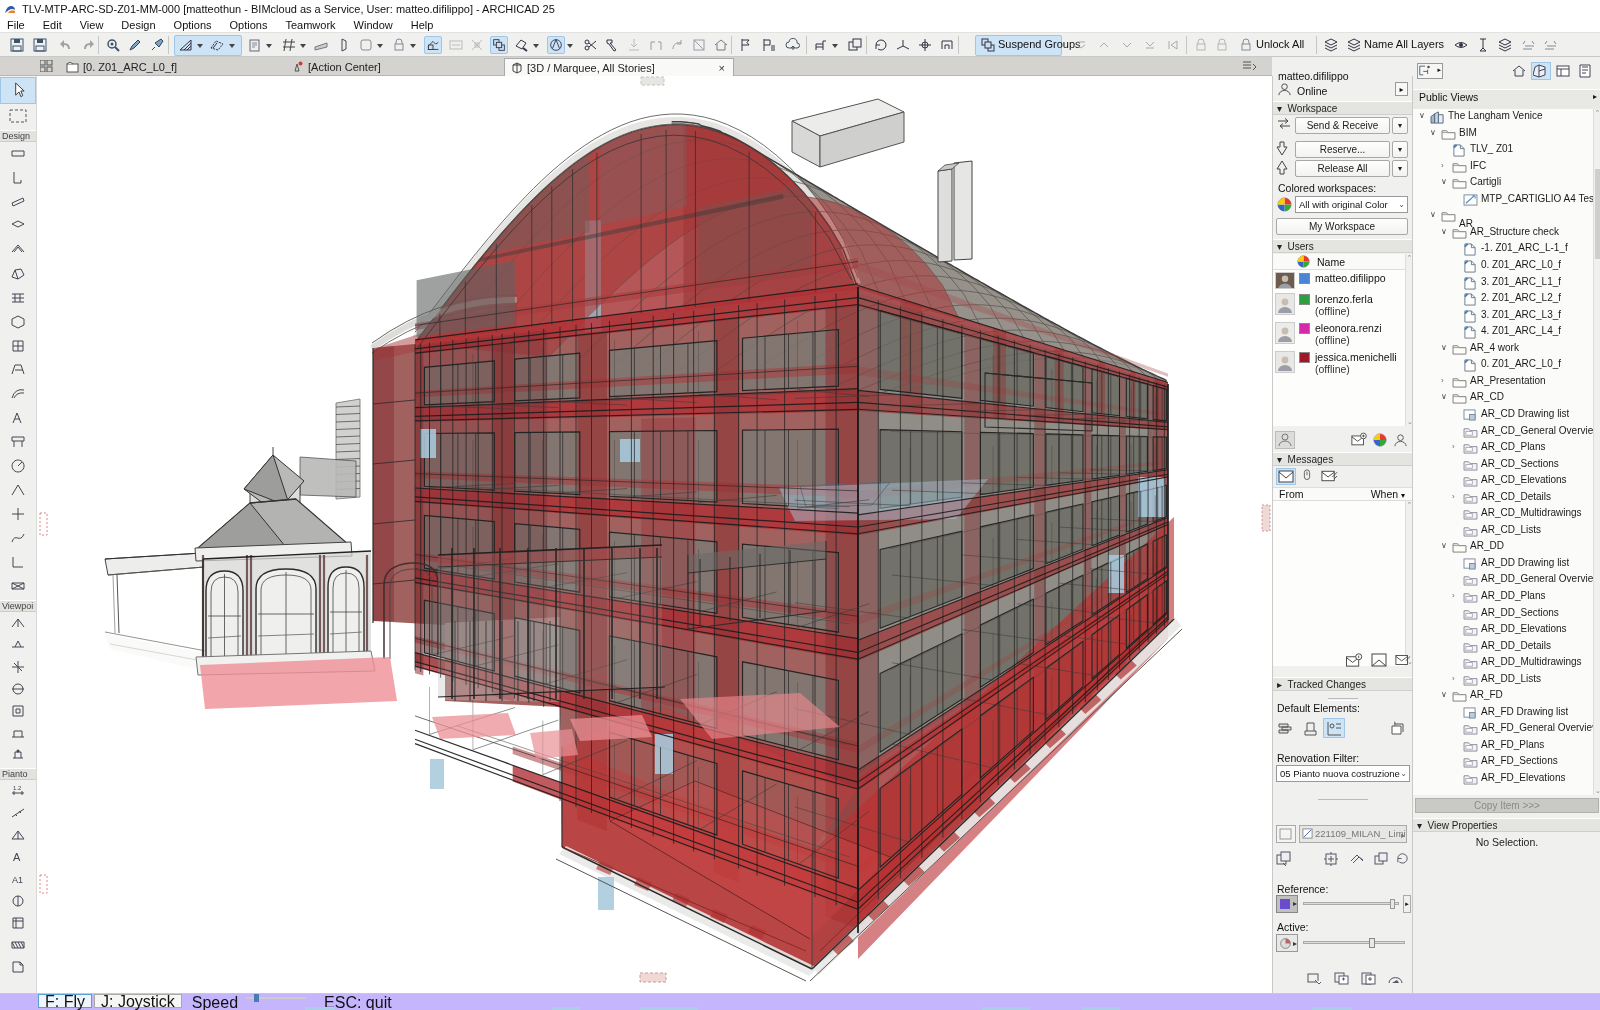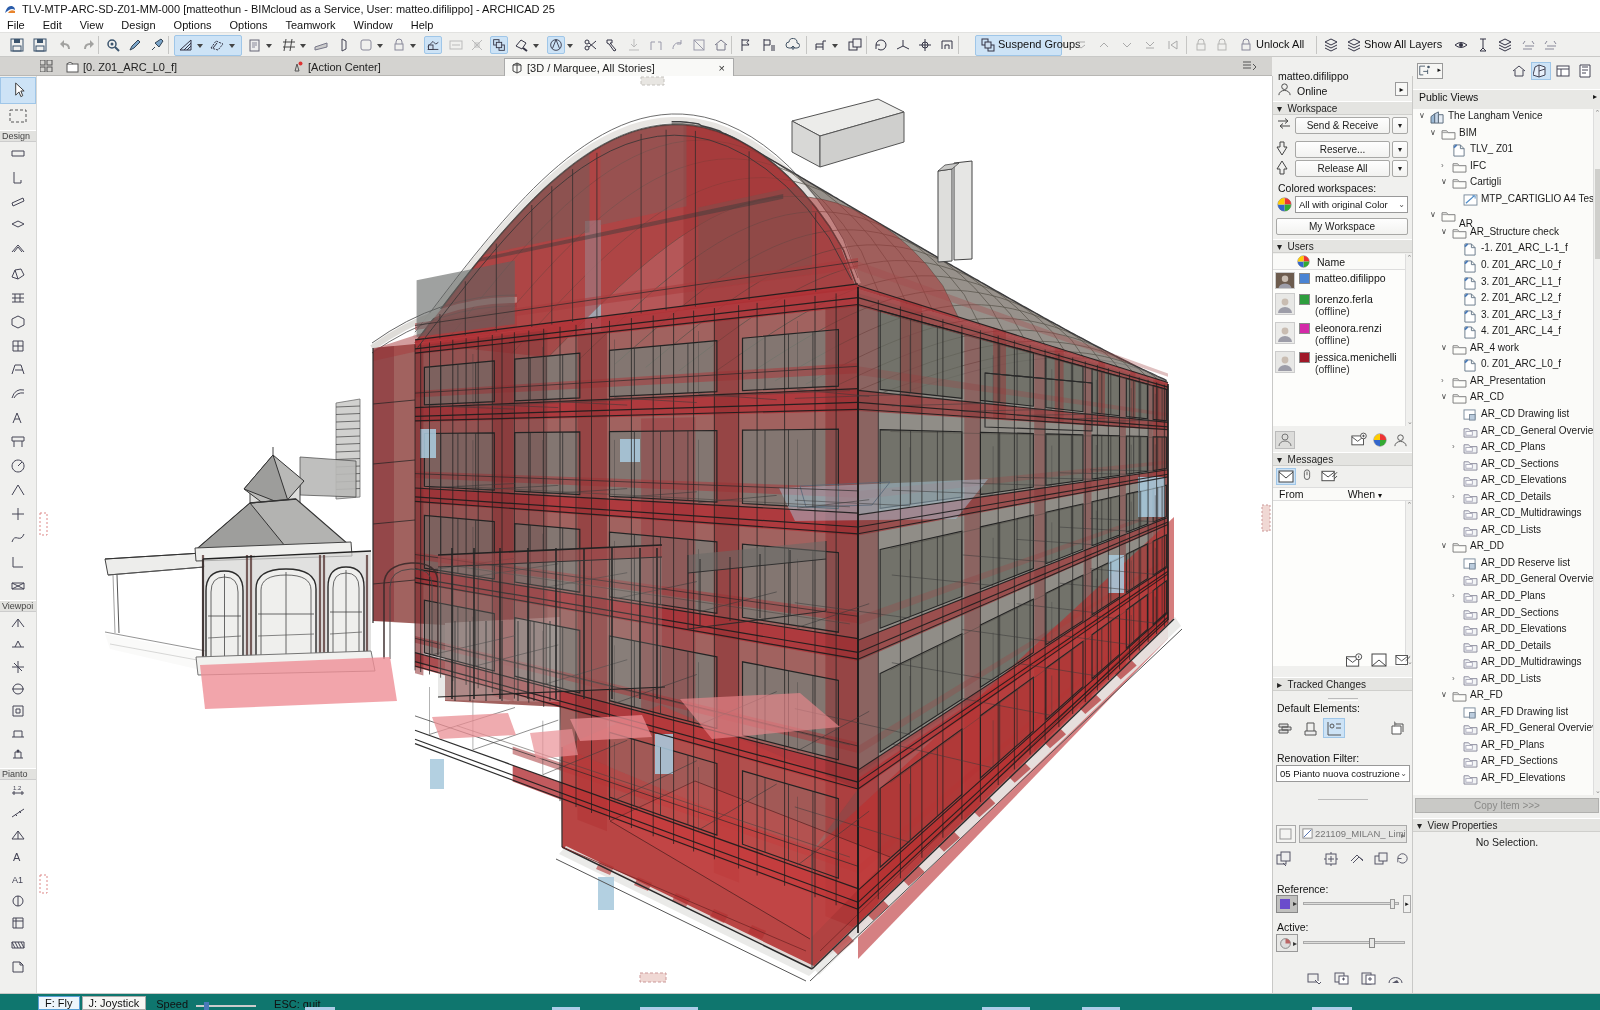--- a/index.html
+++ b/index.html
@@ -8,21 +8,21 @@
 .toolbar{height:25px;background:#f0f0ee;border-top:1px solid #e2e2e0;border-bottom:1px solid #c9c9c7;position:relative}
 .tbi{position:absolute;top:3px}
 .tabbar{height:19px;background:#d4d3d0;border-bottom:1px solid #b8b7b4;position:relative;font-size:11px}
 .tab{position:absolute;top:1px;height:18px;display:flex;align-items:center;padding:0 6px;color:#222;white-space:nowrap}
 .tab.active{background:#f9f9f7;border:1px solid #aaa;border-bottom:none}
 .main{position:relative;width:1600px;height:917px}
 .viewport{position:absolute;left:37px;top:0;width:1235px;height:917px;background:#fff;overflow:hidden}
 .toolbox{position:absolute;left:0;top:0;width:37px;height:917px;background:#f0f0ee;border-right:1px solid #d8d8d6;font-size:9px;color:#333}
 .tw{position:absolute;left:1272px;top:0;width:140px;height:917px;background:#f0f0ee;border-left:1px solid #c9c9c7;font-size:10px}
 .nav{position:absolute;left:1412px;top:0;width:188px;height:917px;background:#f0f0ee;border-left:1px solid #c9c9c7;font-size:10px}
-.statusbar{height:17px;background:#0f766e;border-top:1px solid #c9c9c7;display:flex;align-items:flex-end;font-size:11px;position:relative}
+.statusbar{height:17px;background:#c4b5fd;border-top:1px solid #c9c9c7;display:flex;align-items:flex-start;font-size:16px;position:relative}
 .hdr{height:14px;background:#e4e4e1;border-top:1px solid #fff;border-bottom:1px solid #cfcfcc;display:flex;align-items:center;padding-left:4px;font-size:10px;color:#222}
 .btn{background:linear-gradient(#fefefe,#f2f2f0);border:1px solid #a8a8a6;border-radius:2px;text-align:center;font-size:10px;color:#222;white-space:nowrap}
 .hl{background:#cde3f6;border:1px solid #9fc6e8;border-radius:2px}
 .treerow{position:absolute;height:16px;display:flex;align-items:center;white-space:nowrap;font-size:10px;color:#1a1a1a}
 .abs{position:absolute}
 </style></head><body>
 <div class="titlebar"><svg width="12" height="12" style="margin-right:6px">
       <path d="M1,10 Q3,2 8,3 Q11,4 11,7 Q8,5 5,7 Q2,9 1,10" fill="#2a5caa"></path>
       <path d="M4,10 Q6,6 11,8 L11,10 Z" fill="#e8842c"></path>
     </svg>TLV-MTP-ARC-SD-Z01-MM-000 [matteothun - BIMcloud as a Service, User: matteo.difilippo] - ARCHICAD 25</div>
@@ -246,21 +246,21 @@
     <span class="tbi" style="left:1256px;top:5px;font-size:11px;white-space:nowrap">Unlock All</span>
     <div class="tbi" style="left:1316px;top:3px;width:1px;height:18px;background:#c6c6c4"></div>
     <svg class="tbi" style="left:1322px;top:3px" width="18" height="18" viewBox="-1 -1 18 18">
       <path d="M8,2 L14,5 L8,8 L2,5 Z" fill="none" stroke="#334"></path>
       <path d="M2,8 L8,11 L14,8 M2,11 L8,14 L14,11" fill="none" stroke="#334"></path>
     </svg>
     <svg class="tbi" style="left:1345px;top:3px" width="18" height="18" viewBox="-1 -1 18 18">
       <path d="M8,2 L14,5 L8,8 L2,5 Z" fill="none" stroke="#334"></path>
       <path d="M2,8 L8,11 L14,8 M2,11 L8,14 L14,11" fill="none" stroke="#334"></path>
     </svg>
-    <span class="tbi" style="left:1364px;top:5px;font-size:11px;white-space:nowrap">Show All Layers</span>
+    <span class="tbi" style="left:1364px;top:5px;font-size:11px;white-space:nowrap">Name All Layers</span>
     <svg class="tbi" style="left:1452px;top:3px" width="18" height="18" viewBox="-1 -1 18 18">
       <path d="M2,8 Q8,3 14,8 Q8,13 2,8 Z" fill="none" stroke="#334"></path>
       <circle cx="8" cy="8" r="2" fill="#334"></circle>
     </svg>
     <svg class="tbi" style="left:1474px;top:3px" width="18" height="18" viewBox="-1 -1 18 18">
       <path d="M5,2 h6 M8,2 v9 M5,14 h6 M8,11 L5,14 M8,11 L11,14" stroke="#334" fill="none"></path>
     </svg>
     <svg class="tbi" style="left:1496px;top:3px" width="18" height="18" viewBox="-1 -1 18 18">
       <path d="M8,2 L14,5 L8,8 L2,5 Z" fill="none" stroke="#334"></path>
       <path d="M2,8 L8,11 L14,8 M2,11 L8,14 L14,11" fill="none" stroke="#334"></path>
@@ -1292,21 +1292,21 @@
           <path d="M8,1 a3,3 0 0 1 3,3 v5 a3,3 0 0 1 -6,0 V4 a3,3 0 0 1 3,-3 Z" fill="none" stroke="#555"></path>
           <path d="M8,3 v4" stroke="#555"></path>
         </svg></div>
       <div style="position:absolute;left:48px;top:393px;width:18px;height:15px;"><svg width="17" height="14" viewBox="0 0 18 14">
           <rect x="1" y="2" width="13" height="10" fill="#fff" stroke="#444"></rect>
           <path d="M1,3 L7.5,8 L14,3" fill="none" stroke="#444"></path>
           <path d="M12,8 L17,3 M14,10 l3,-3" stroke="#444"></path>
         </svg></div>
       <div style="position:absolute;left:0px;top:411px;width:140px;height:14px;background:#fafaf8;border-top:1px solid #ddd;border-bottom:1px solid #ddd">
         <span style="position:absolute;left:6px;font-size:10.5px">From</span>
-        <span style="position:absolute;right:31px;font-size:10.5px">When <span style="font-size:8px">▾</span></span>
+        <span style="position:absolute;right:8px;font-size:10.5px">When <span style="font-size:8px">▾</span></span>
       </div>
       <div style="position:absolute;left:0px;top:425px;width:132px;height:165px;background:#fdfdfb"></div>
       <div style="position:absolute;left:132px;top:425px;width:8px;height:165px;background:#f0f0ee;border-left:1px solid #ddd">
         <div style="font-size:7px;color:#888;text-align:center">⌃</div>
         <div style="position:absolute;bottom:0;font-size:7px;color:#888;width:8px;text-align:center">⌄</div>
       </div>
       <div style="position:absolute;left:72px;top:577px;width:20px;height:16px;"><svg width="18" height="15" viewBox="0 0 18 16">
           <rect x="1" y="4" width="13" height="10" fill="#fff" stroke="#444"></rect>
           <path d="M1,5 L7.5,10 L14,5" fill="none" stroke="#444"></path>
           <circle cx="14" cy="4" r="3.2" fill="#fff" stroke="#444"></circle>
@@ -1662,21 +1662,21 @@
               <path d="M1,3 h5 l1.5,2 H15 v7 H1 Z" fill="#fdfdfa" stroke="#777"></path>
               <path d="M1,5 h14" stroke="#999"></path>
             </svg></span>
           <span style="position:absolute;left:57px;top:1px;overflow:hidden;max-width:123px">AR_DD</span>
         </div>
         <div class="treerow" style="left:0;top:446.9px;width:180px">
           <span style="position:absolute;left:50px;top:2px"><svg width="14" height="12" viewBox="0 0 15 13">
               <rect x="1" y="1" width="12" height="10" fill="#fff" stroke="#789"></rect>
               <rect x="7" y="6" width="6" height="6" fill="#bcd" stroke="#789"></rect>
             </svg></span>
-          <span style="position:absolute;left:68px;top:1px;overflow:hidden;max-width:112px">AR_DD Reserve list</span>
+          <span style="position:absolute;left:68px;top:1px;overflow:hidden;max-width:112px">AR_DD Drawing list</span>
         </div>
         <div class="treerow" style="left:0;top:463.4px;width:180px">
           <span style="position:absolute;left:50px;top:2px"><svg width="15" height="12" viewBox="0 0 16 13">
               <path d="M1,3 h5 l1.5,2 H15 v7 H1 Z" fill="#f2f4f6" stroke="#889"></path>
               <rect x="3" y="6" width="7" height="4" fill="#fff" stroke="#aab"></rect>
             </svg></span>
           <span style="position:absolute;left:68px;top:1px;overflow:hidden;max-width:112px">AR_DD_General Overview</span>
         </div>
         <div class="treerow" style="left:0;top:480.0px;width:180px">
           <span style="position:absolute;left:39px;top:2px;font-size:8px;color:#666">›</span>

